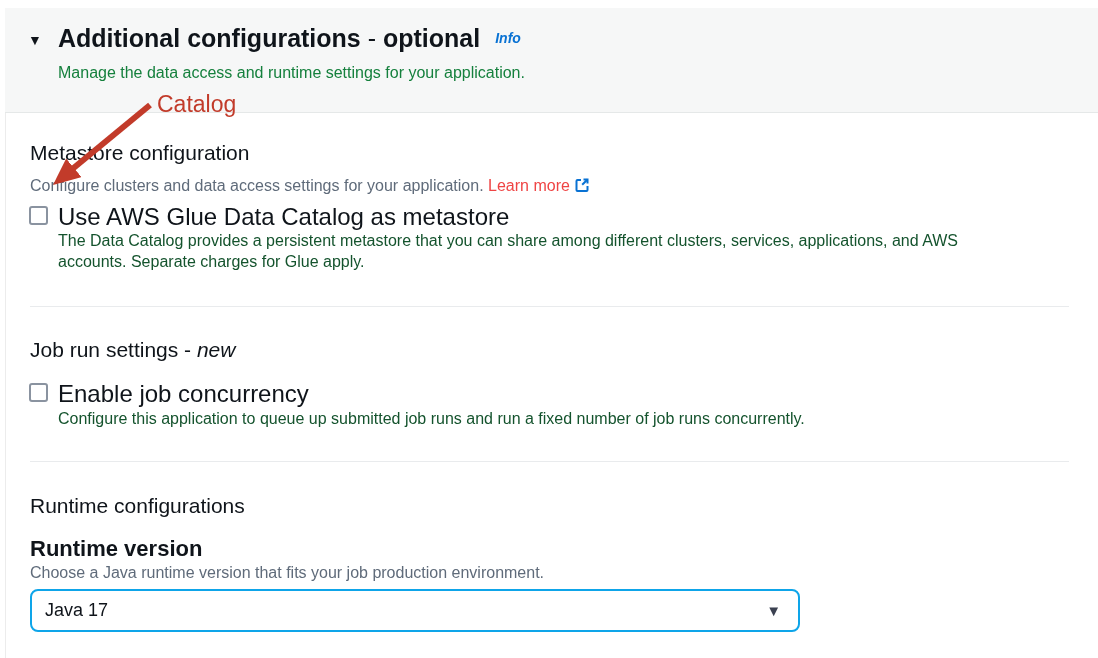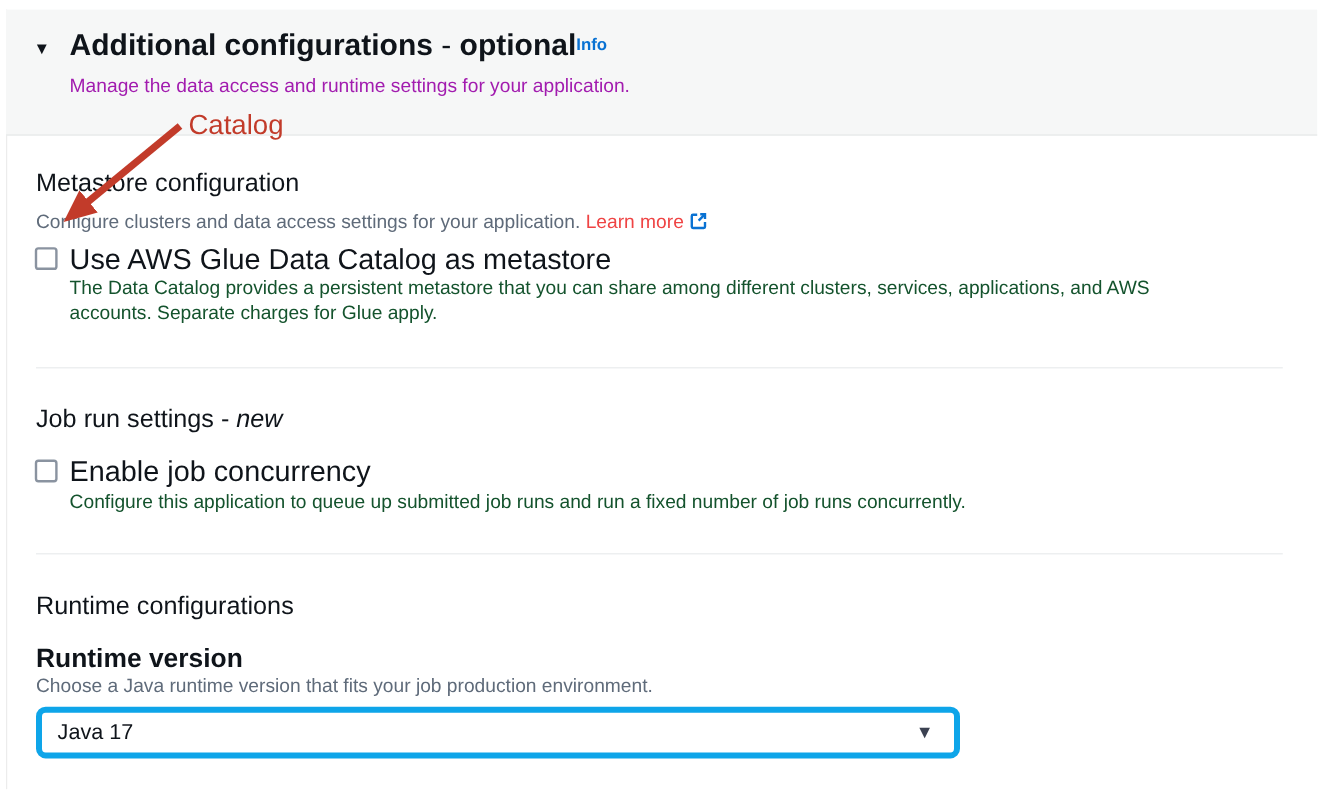--- a/index.html
+++ b/index.html
@@ -31,26 +31,26 @@
   }
   .section-title{
     position:absolute; left:53px; top:16px;
     font-size:25px; font-weight:700; color:#0f141a;
     white-space:nowrap;
   }
   .section-title .sep{ font-weight:400; }
   .section-title .optional{ font-weight:600; }
   .info-link{
     font-size:14px; font-weight:700; color:#0972d3;
-    vertical-align:4px;
-    text-decoration:none; cursor:pointer;
+    margin-left:15px; vertical-align:4px;
+    text-decoration:none; cursor:pointer;font-style:italic;
   }
   .subtitle{
     position:absolute; left:53px; top:56px;
-    font-size:16px; color:#a21caf;
+    font-size:16px; color:#15803d;
   }
   
   .deselect-label{
     position:absolute; left:157px; top:92px;
     font-size:23px; color:#c23b2a; font-weight:400;
     z-index:6; line-height:1.1;
   }
   .arrow-svg{ position:absolute; left:35px; top:100px; z-index:6; }
   
   .h2{
@@ -89,21 +89,21 @@
   }
   .field-label{
     position:absolute; left:30px;
     font-size:22px; font-weight:700; color:#0f141a;
   }
   
   .select{
     position:absolute; left:30px; top:589px;
     width:770px; height:43px;
     background:#ffffff;
-    border:5px solid #0ea5e9;
+    border:2px solid #0ea5e9;
     border-radius:8px;
     cursor:pointer;
     display:flex; align-items:center;
   }
   .select-value{
     font-size:18px; color:#0f141a; padding-left:13px; flex:1;
   }
   .select-caret{
     font-size:15px; color:#3b4151; padding-right:17px; line-height:1;
   }

